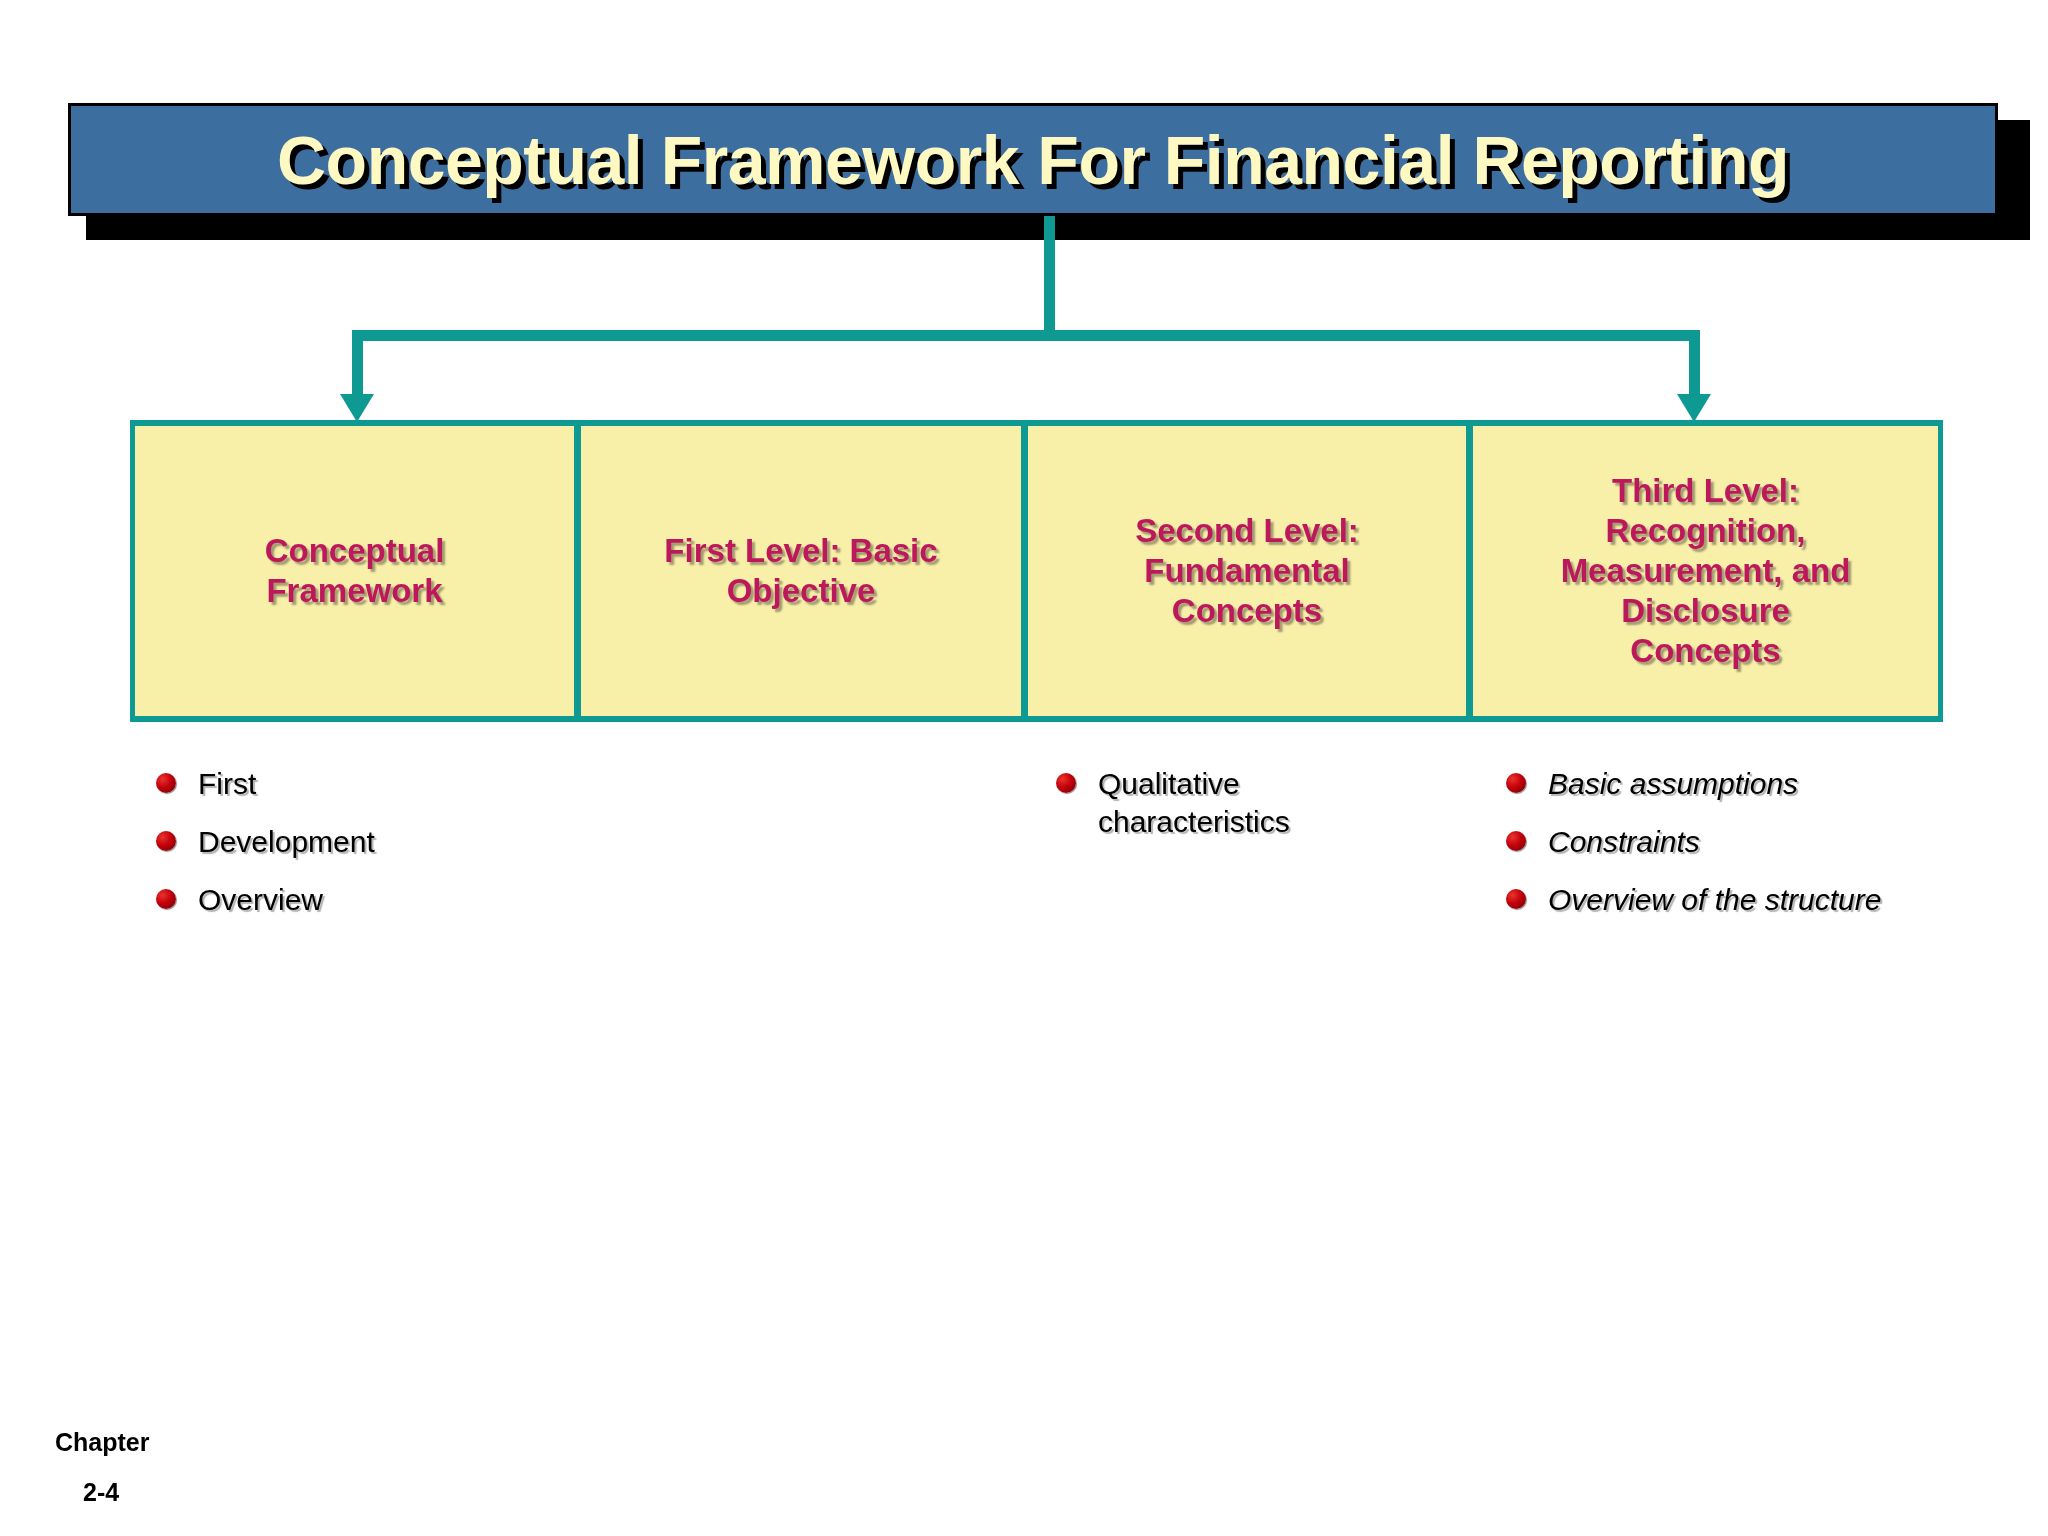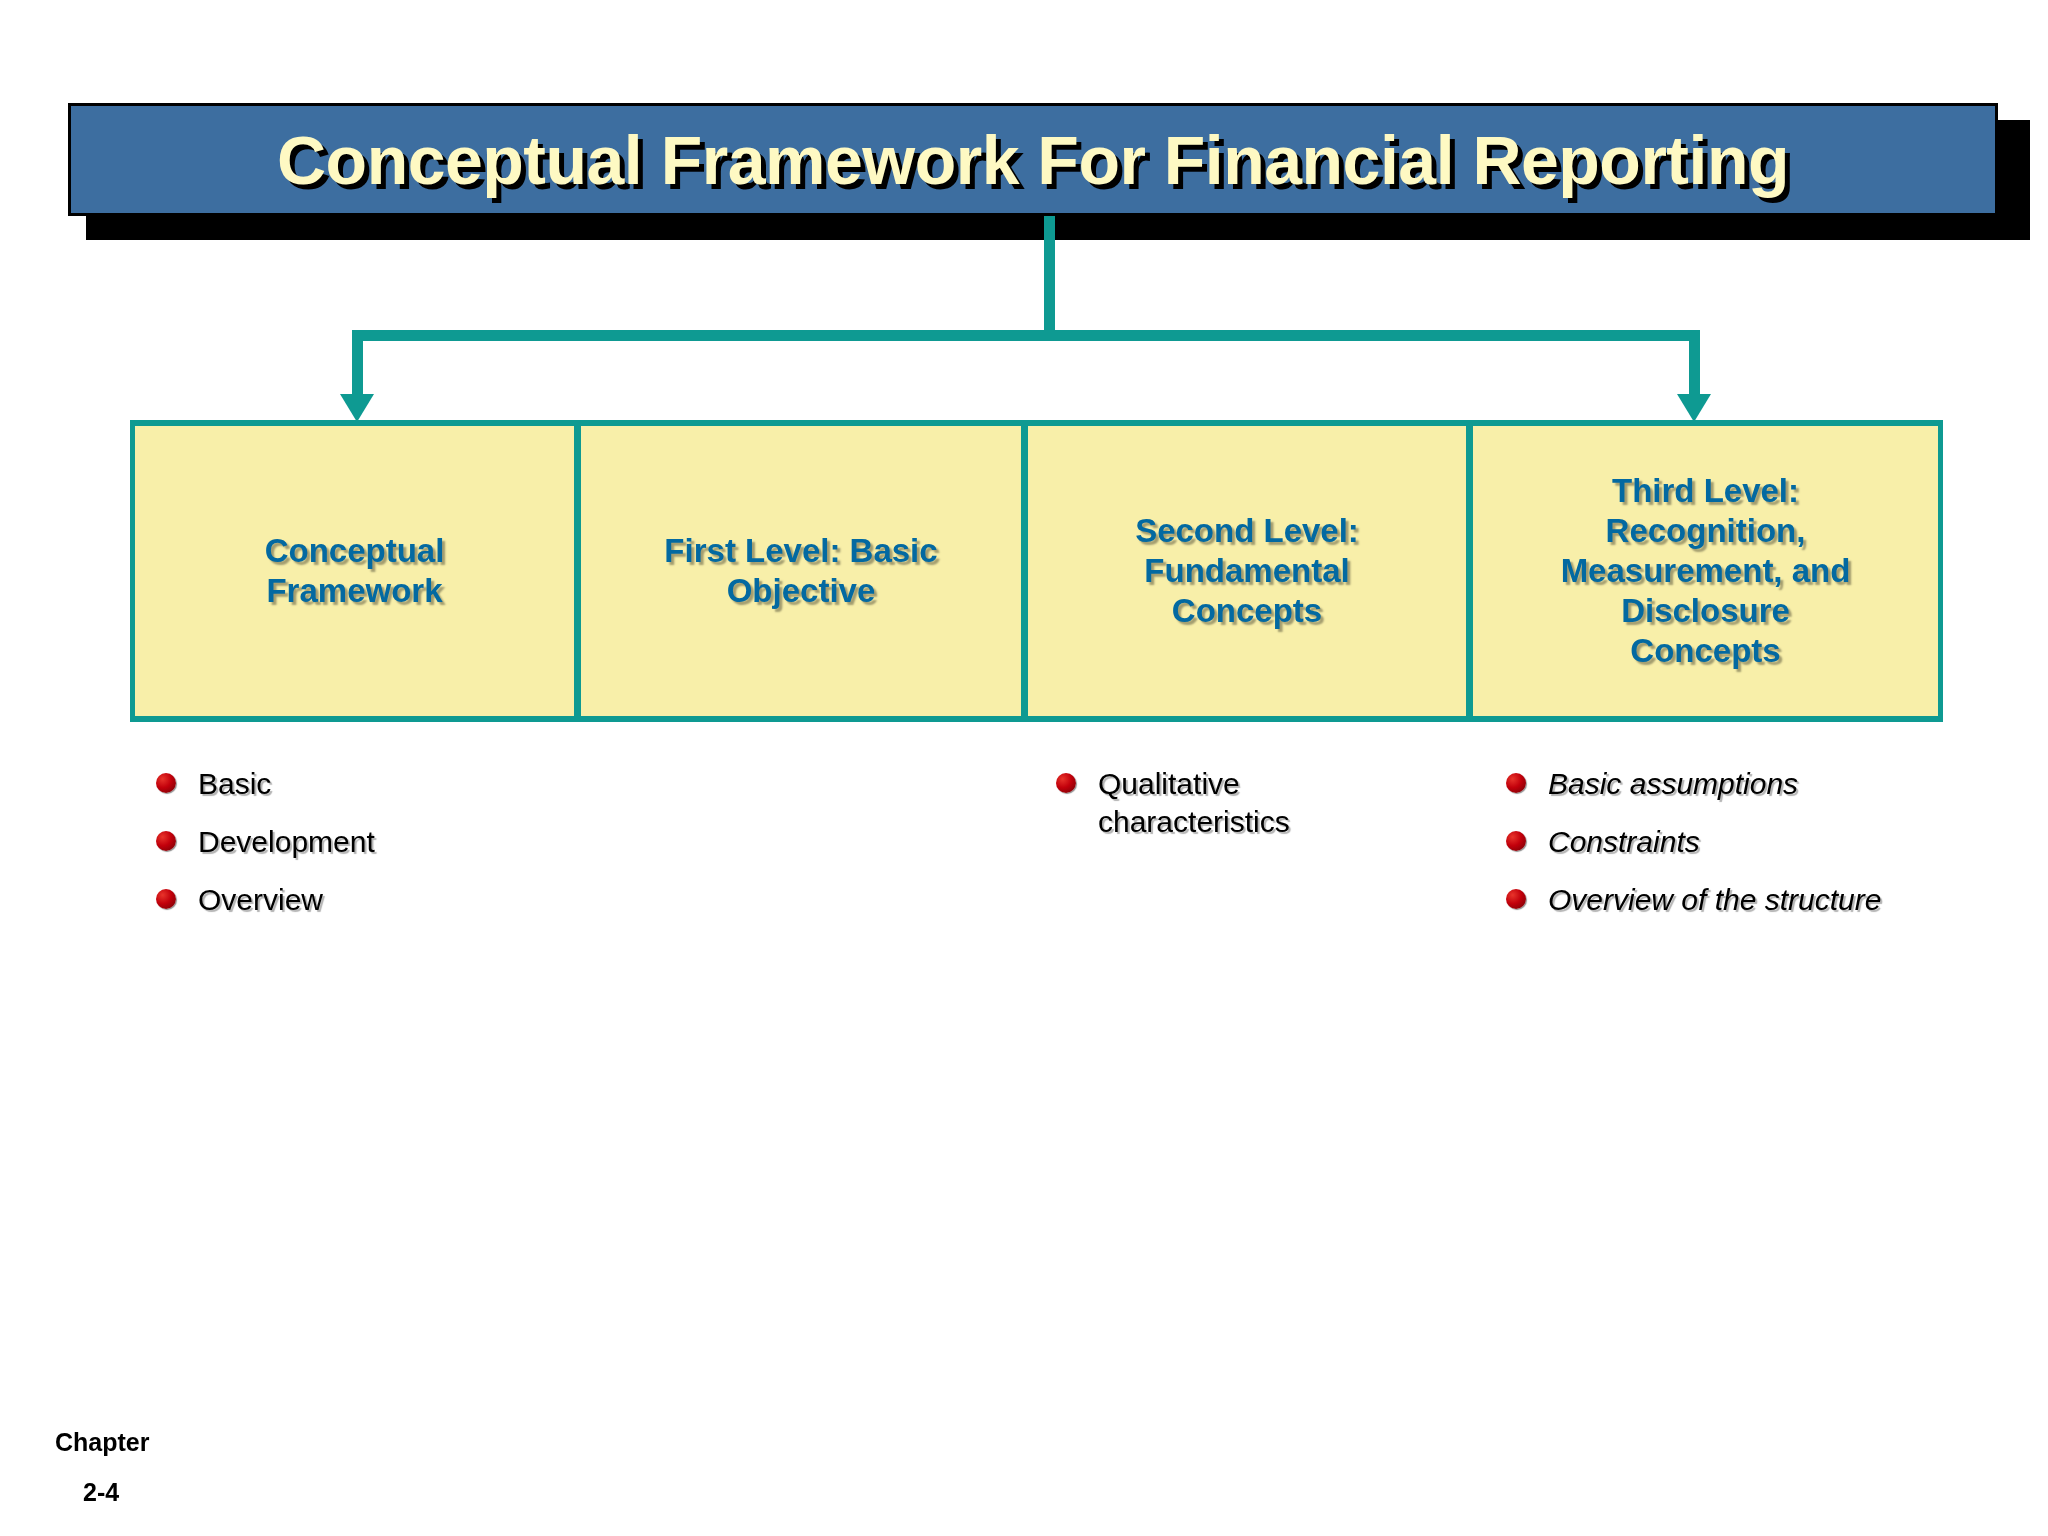--- a/index.html
+++ b/index.html
@@ -112,21 +112,21 @@
     padding: 6px 10px;
   }
   #box-0 { flex: 0 0 439px; }
   #box-1 { flex: 0 0 440px; }
   #box-2 { flex: 0 0 438px; }
   #box-3 { flex: 1 1 auto; }
 
   .box-label {
     font-size: 33px;
     font-weight: bold;
-    color: #0369a1;
+    color: #be185d;
     line-height: 1.21;
     text-shadow: 3px 3px 2px rgba(0,0,0,0.35);
     white-space: pre-line;
   }
 
   
   #bullets {
     position: absolute;
     left: 130px;
     top: 765px;
@@ -211,21 +211,21 @@
 Disclosure
 Concepts</span>
   </div>
 </div>
 
 <div id="bullets">
 
   <div class="bullet-col" id="bullet-col-0">
     <div class="bullet-item">
       <span class="bullet-dot"></span>
-      <span>Basic</span>
+      <span>First</span>
     </div>
     <div class="bullet-item">
       <span class="bullet-dot"></span>
       <span>Development</span>
     </div>
     <div class="bullet-item">
       <span class="bullet-dot"></span>
       <span>Overview</span>
     </div>
   </div>

